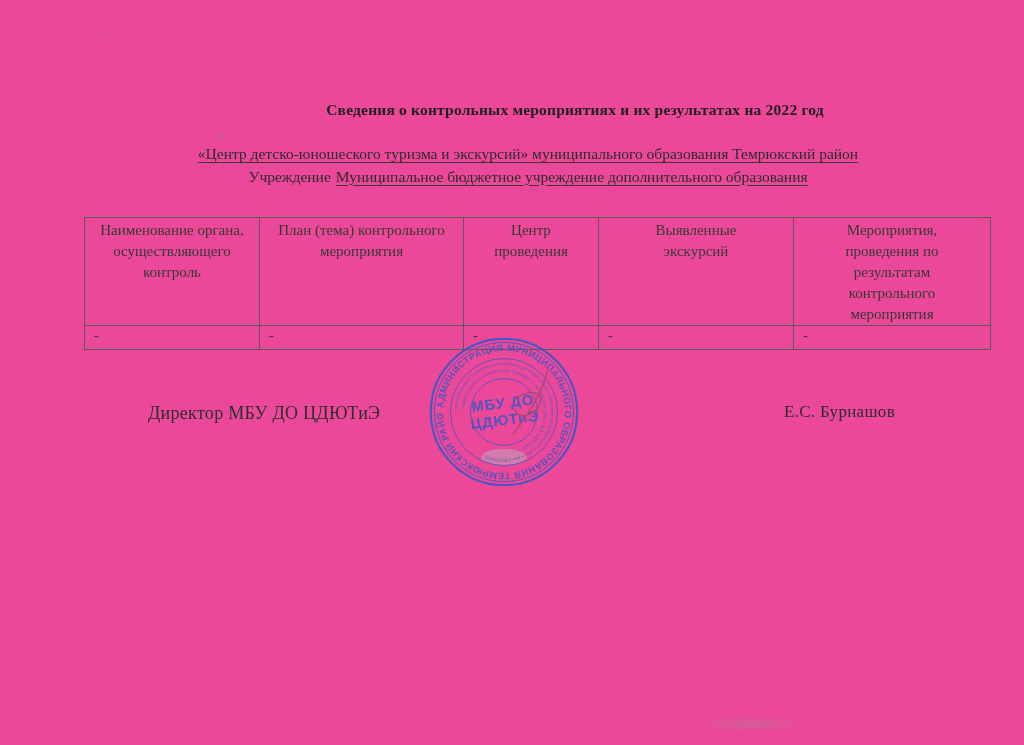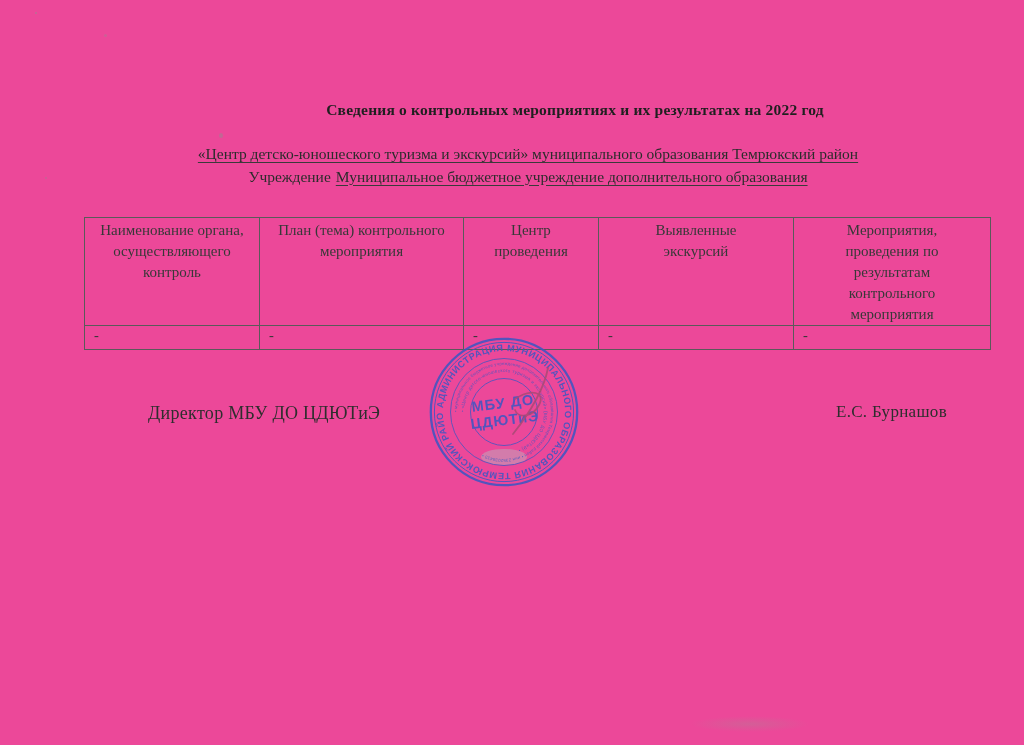--- a/index.html
+++ b/index.html
@@ -36,21 +36,21 @@
     vertical-align:top;text-align:center;padding:2px 4px 0 4px;
     height:94px;line-height:21px;white-space:pre-line;
   }
   table.ctl td{
     vertical-align:top;text-align:left;
     padding:0 0 0 9px;height:23px;font-size:14.5px;line-height:18px;
   }
 
   
   .director{position:absolute;top:403px;left:148px;font-size:18px;color:#2e2e2e;letter-spacing:.3px;}
-  .director-name{position:absolute;top:402px;left:836px;font-size:17px;color:#2e2e2e;letter-spacing:.3px;}
+  .director-name{position:absolute;top:402px;left:784px;font-size:17px;color:#2e2e2e;letter-spacing:.3px;}
 
   
   .stamp{position:absolute;left:427px;top:335px;width:154px;height:154px;}
   .stamp .ink{opacity:.86;}
   .stamp text{font-family:"Liberation Sans","DejaVu Sans",sans-serif;}
 
   
   .speck{position:absolute;border-radius:50%;background:#8f8f8f;opacity:.55;}
   .sp1{left:35px;top:12px;width:2px;height:2px;}
   .sp2{left:104px;top:34px;width:3px;height:3px;opacity:.35;}

